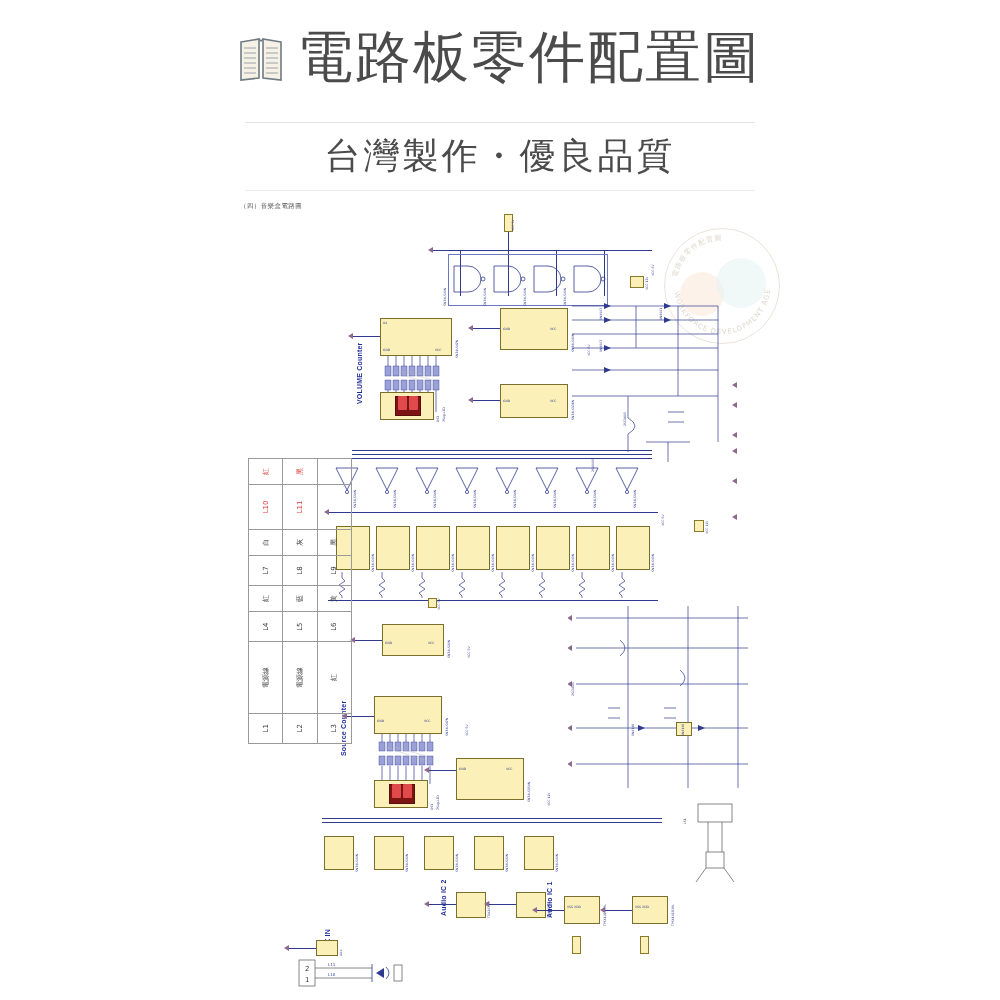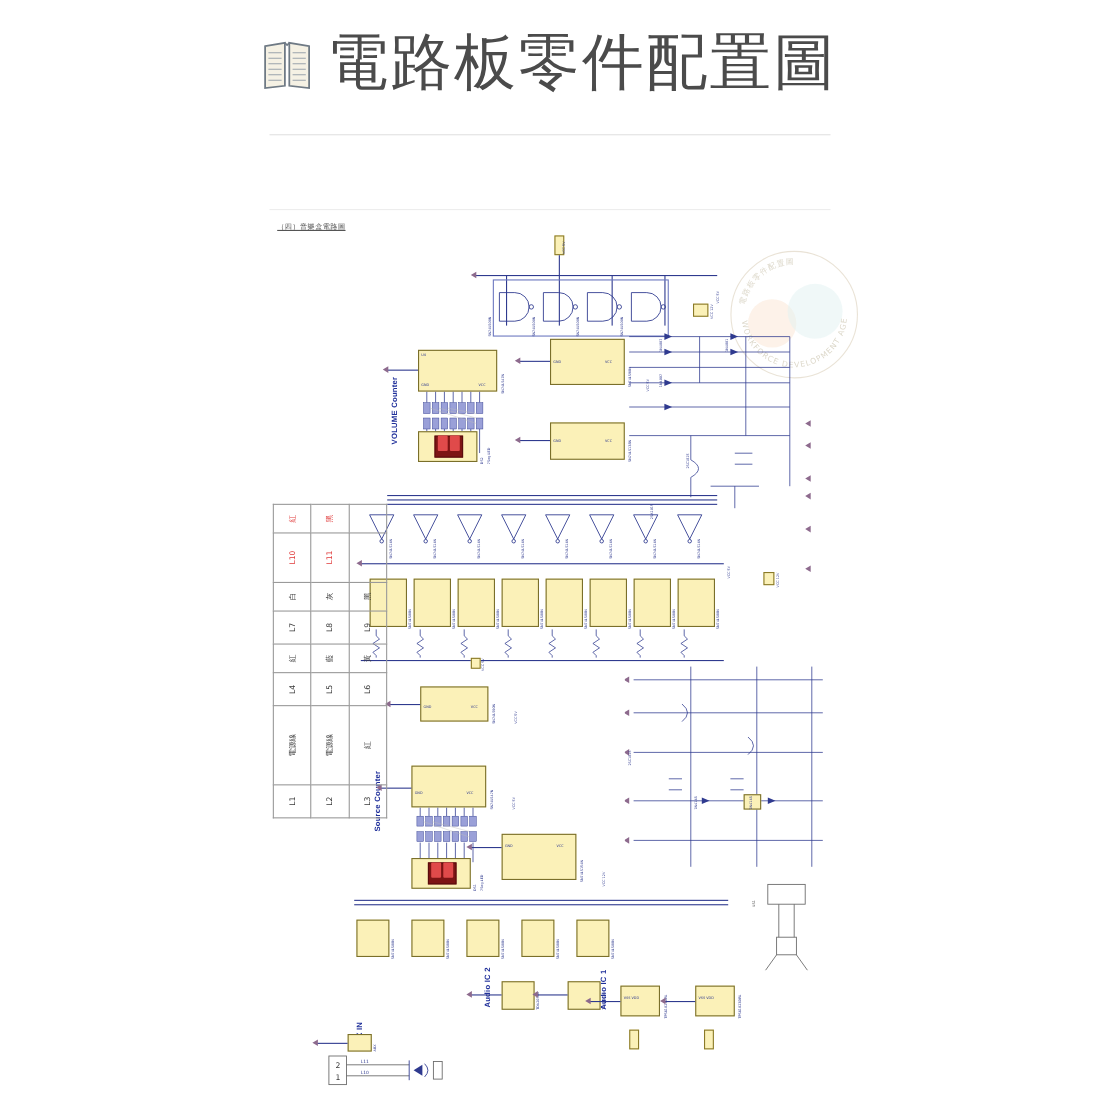--- a/index.html
+++ b/index.html
@@ -26,23 +26,22 @@
   .subtitle{
     position:absolute;left:0;top:132px;width:1000px;text-align:center;
     font-size:36px;letter-spacing:3px;color:#4b4b4b;
     font-family:"DejaVu Sans","Liberation Sans",sans-serif;
   }
   .hr-bot{position:absolute;left:245px;top:190px;width:510px;height:1px;background:#ededed;}
 
   
   .sheet{position:absolute;left:232px;top:196px;width:536px;height:800px;background:#fff;}
   .sheet-caption{
-    position:absolute;left:20px;top:6px;font-size:6.5px;color:#555;letter-spacing:.4px;
+    position:absolute;left:8px;top:6px;font-size:6.5px;color:#555;letter-spacing:.4px;
     font-family:"DejaVu Sans","Liberation Sans",sans-serif;
-    text-decoration:underline;
   }
 
   
   .w{position:absolute;background:#2f3a8f;}
   .wh{height:1px;}
   .wv{width:1px;}
 
   .ic{
     position:absolute;background:#fbf1b8;border:1px solid #7a6f2a;
     box-sizing:border-box;
@@ -115,20 +114,21 @@
             <path d="M27 17 H39"></path>
             <path d="M27 22 H39"></path>
           <path d="M27 27 H39"></path>
             <path d="M27 32 H39"></path>
             <path d="M27 37 H39"></path>
         </g>
       </svg>
       <div class="title-text">電路板零件配置圖</div>
     </div>
     <div class="hr-top"></div>
+    <div class="subtitle">台灣製作・優良品質</div>
     <div class="hr-bot"></div>
   </div>
 
   <div class="sheet">
 
     <div class="sheet-caption">（四）音樂盒電路圖</div>
 
     <div class="wm" style="left:432px;top:32px;">
       <div class="ring"></div>
       <div class="blob1"></div>

